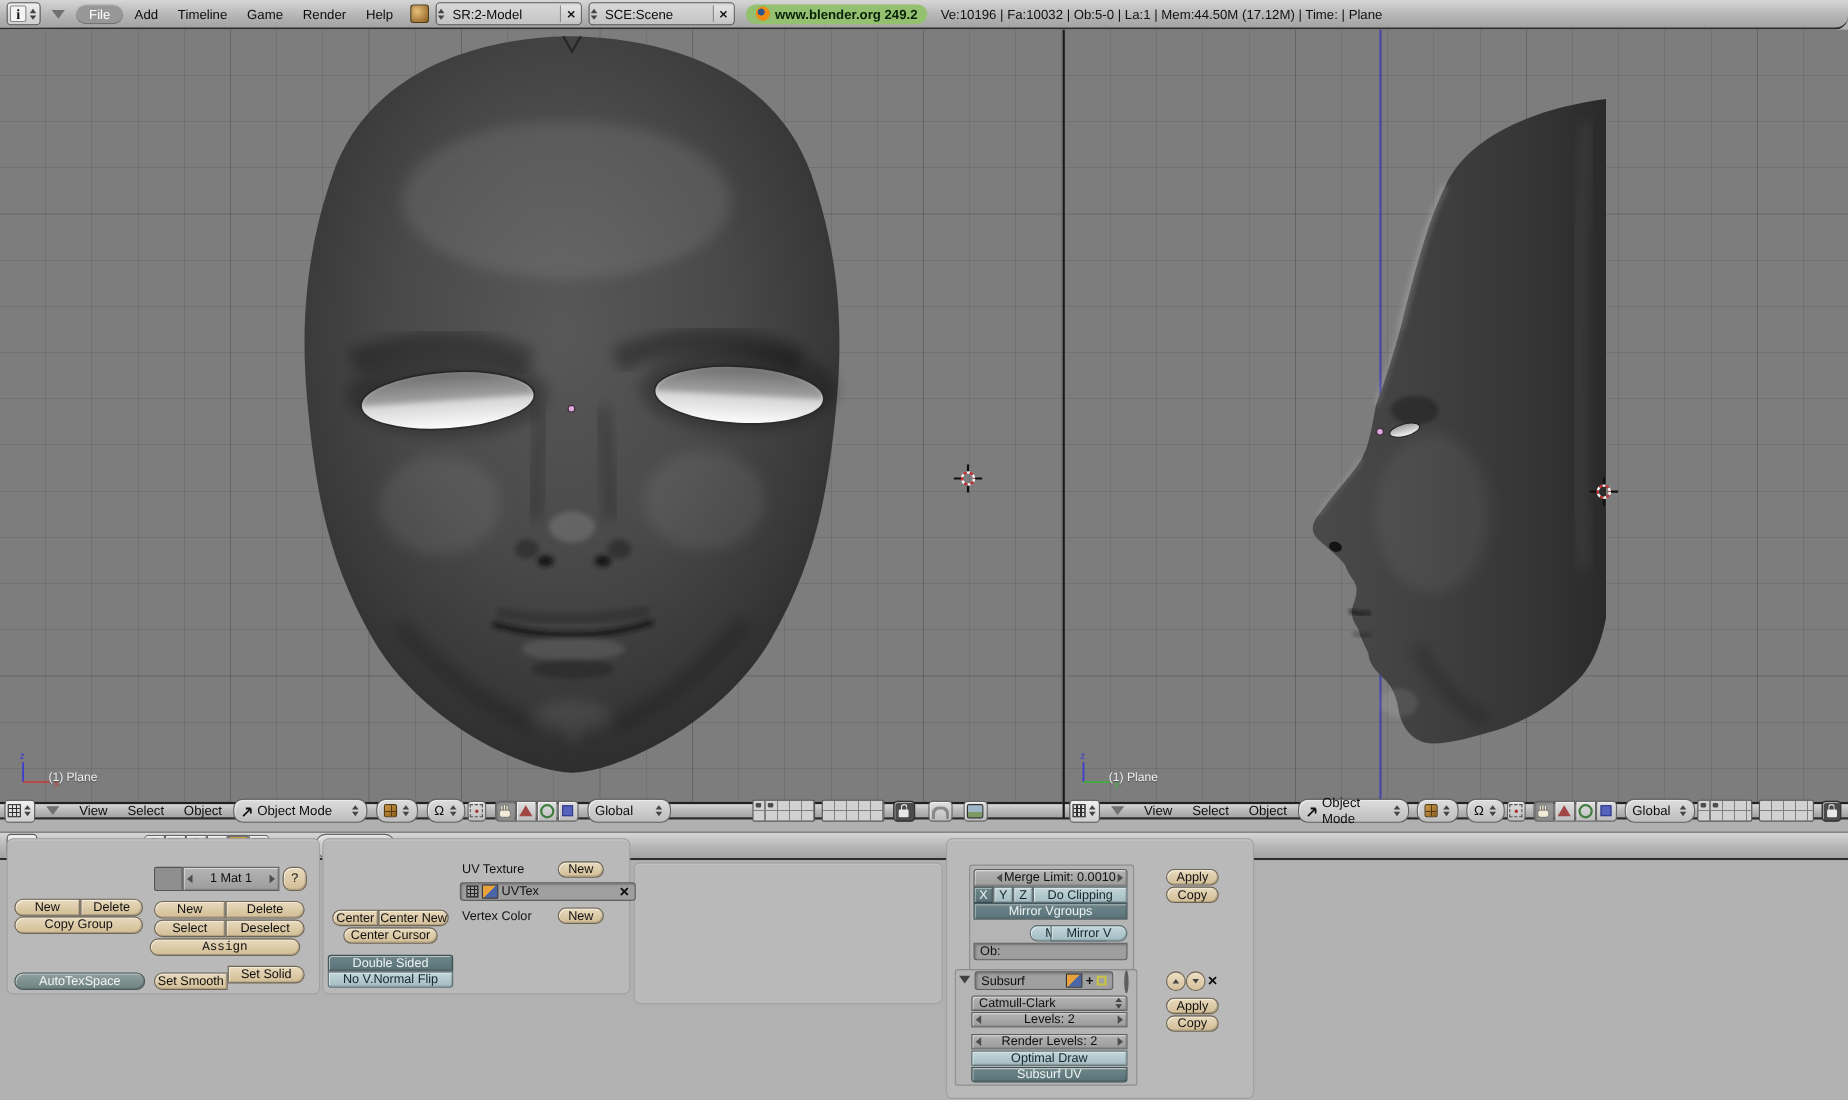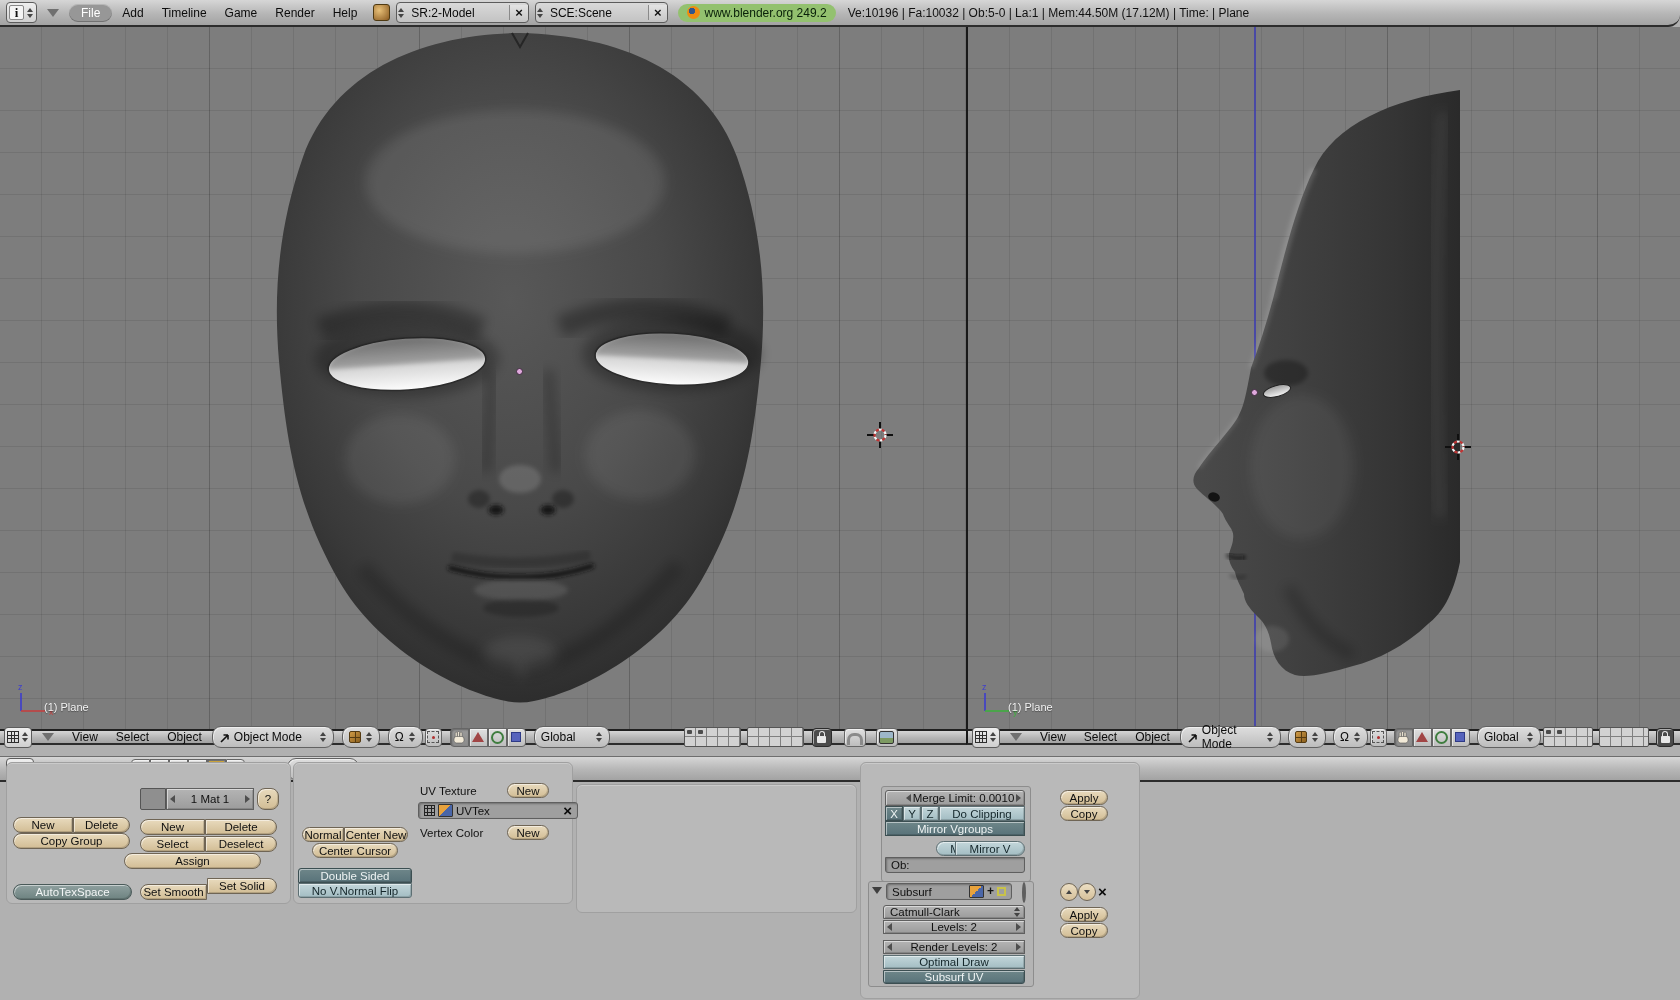--- a/index.html
+++ b/index.html
@@ -32,21 +32,21 @@
   .td{width:0;height:0;border:3.5px solid transparent;border-top:4px solid #444;border-bottom:none;}
   .coltri{width:0;height:0;border:6px solid transparent;border-top:8px solid #707070;margin:6px 8px 0 8px;}
   .fgroup{display:flex;align-items:center;height:19px;background:linear-gradient(#d9d9d9,#c3c3c3);
           border:1px solid #5c5c5c;border-radius:4px;margin-left:4px;overflow:hidden;}
   .fval{font-size:12px;color:#0a0a0a;padding:0 6px;min-width:92px;}
   .fx{font:bold 13px "Liberation Sans",sans-serif;color:#111;border-left:1px solid #8a8a8a;
       padding:0 5px;background:linear-gradient(#e3e3e3,#c9c9c9);cursor:default;}
   .blicon{width:15px;height:15px;border-radius:3px;margin-left:6px;
           background:radial-gradient(circle at 35% 35%,#e8c078,#8a5a20);border:1px solid #4f3a12;}
   .gpill{display:flex;gap:5px;background:#93c16f;border-radius:10px;
-         padding:2px 9px;margin-left:8px;font-size:12px;color:#092009;}
+         padding:2px 9px;margin-left:8px;font-size:12px;color:#092009;font-weight:bold;}
   .blogo{width:13px;height:13px;border-radius:50%;
          background:radial-gradient(circle at 38% 38%,#30558d 0 26%,#ef8b10 30% 100%);}
   .stats{font-size:12px;color:#111;margin-left:10px;white-space:nowrap;}
   .rbtn{display:flex;align-items:center;justify-content:center;height:19px;min-width:17px;
         background:linear-gradient(#e0e0e0,#bdbdbd);border:1px solid #666;border-radius:4px;
         box-shadow:inset 1px 1px 0 rgba(255,255,255,.55);box-sizing:border-box;}
   .rbtn.pressed{background:linear-gradient(#9b9b9b,#8b8b8b);box-shadow:inset 1px 1px 2px rgba(0,0,0,.35);}
   .rbtn.dark{background:#4b4b4b;border-color:#2c2c2c;}
   .ddown{display:flex;align-items:center;height:20px;background:linear-gradient(#dedede,#bdbdbd);
          border:1px solid #626262;border-radius:9px;padding:0 6px;gap:4px;font-size:12px;color:#0b0b0b;
@@ -505,38 +505,38 @@
     <div class="b ra" style="left:257px;top:6px;width:22px;height:22px;">?</div>
 
     <div class="b rl" style="left:13px;top:35px;width:60px;height:16px;">New</div>
     <div class="b rr" style="left:73px;top:35px;width:57px;height:16px;">Delete</div>
     <div class="b ra" style="left:13px;top:51px;width:117px;height:16px;">Copy Group</div>
 
     <div class="b rl" style="left:140px;top:37px;width:65px;height:16px;">New</div>
     <div class="b rr" style="left:205px;top:37px;width:72px;height:16px;">Delete</div>
     <div class="b rl" style="left:140px;top:54px;width:65px;height:16px;">Select</div>
     <div class="b rr" style="left:205px;top:54px;width:72px;height:16px;">Deselect</div>
-    <div class="b ra" style="left:124px;top:71px;width:137px;height:16px;">Assign</div>
+    <div class="b ra" style="left:136px;top:71px;width:137px;height:16px;font-family:Liberation Mono, monospace;">Assign</div>
 
     <div class="b teal2 ra" style="left:13px;top:102px;width:119px;height:16px;">AutoTexSpace</div>
     <div class="b rl" style="left:140px;top:102px;width:67px;height:16px;">Set Smooth</div>
     <div class="b rr" style="left:207px;top:96px;width:70px;height:16px;">Set Solid</div>
 
     <span class="abs" style="left:420px;top:3px;font-size:11.5px;color:#111;">UV Texture</span>
     <div class="b ra" style="left:507px;top:1px;width:42px;height:15px;">New</div>
     <div class="b fieldy" style="left:418px;top:20px;width:160px;height:17px;gap:3px;border-radius:3px;">
       <span class="uvico1"></span>
       <span class="uvico2"></span>
       <span style="flex:1;font-size:11.5px;">UVTex</span>
       <span class="xdel" style="position:static;">×</span>
     </div>
     <span class="abs" style="left:420px;top:45px;font-size:11.5px;color:#111;">Vertex Color</span>
     <div class="b ra" style="left:507px;top:43px;width:42px;height:15px;">New</div>
 
-    <div class="b rl" style="left:302px;top:45px;width:42px;height:15px;">Normal</div>
+    <div class="b rl" style="left:302px;top:45px;width:42px;height:15px;">Center</div>
     <div class="b rr" style="left:344px;top:45px;width:64px;height:15px;">Center New</div>
     <div class="b ra" style="left:312px;top:61px;width:86px;height:15px;">Center Cursor</div>
 
     <div class="b teal" style="left:298px;top:86px;width:114px;height:15px;border-radius:3px 3px 0 0;">Double Sided</div>
     <div class="b blue" style="left:298px;top:101px;width:114px;height:15px;border-radius:0 0 3px 3px;">No V.Normal Flip</div>
 
     <div class="modbox" style="left:881px;top:4px;width:148px;height:94px;"></div>
     <div class="b num" style="left:885px;top:8px;width:140px;height:16px;border-radius:3px 3px 0 0;padding-left:20px;">
       <i class="al"></i>
       <span class="numtxt">Merge Limit: 0.0010</span>

